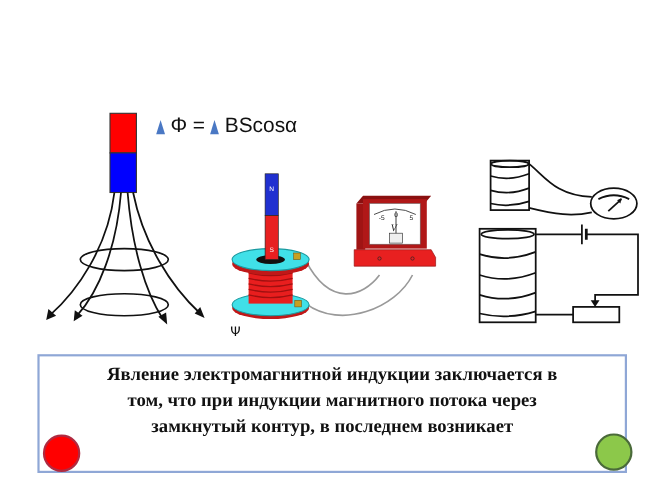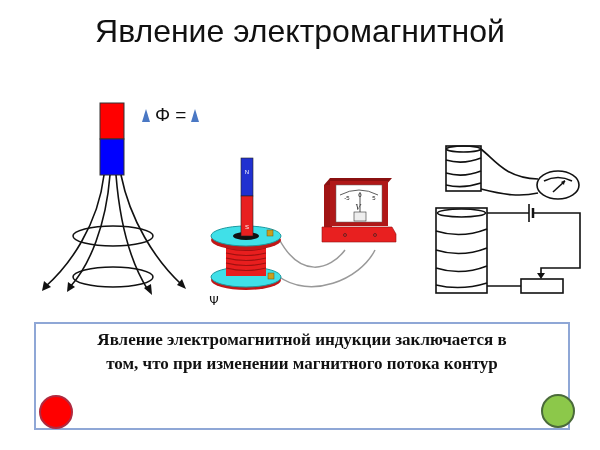--- a/index.html
+++ b/index.html
@@ -12,28 +12,28 @@
     .defbox { position: absolute; left: 34px; top: 322px; width: 536px; height: 108px; border: 2px solid #8fa7d6; box-sizing: border-box; background: #fff; padding-left: 36px; }
     .deftext { position: absolute; left: 0; top: 4px; width: 100%; text-align: center; font-family: "Liberation Serif", serif; font-weight: bold; font-size: 17px; line-height: 24px; color: #111; padding: 0 14px; box-sizing: border-box; }
     .circle { position: absolute; border-radius: 50%; width: 34px; height: 34px; box-sizing: border-box; }
     .red-circle { left: 39px; top: 395px; background: #ff0000; border: 2px solid #b02a40; }
     .green-circle { left: 541px; top: 394px; background: #8cc84a; border: 2px solid #4a6a3a; }
   </style>
 </head>
 <body>
 
 <div class="title">
-  <div>Явление электромагнитной</div>
 </div>
 
 <div class="formula">
   <span class="tri"></span>
   <span>Φ</span>
   <span class="sp">=</span>
   <span class="tri"></span>
+  <span>BScosα</span>
 </div>
 
 <svg class="fig" style="left:20px;top:95px" width="180" height="215" viewBox="0 0 180 215">
   <rect x="80" y="8" width="24" height="36" fill="#ff0000" stroke="#333" stroke-width="1"></rect>
   <rect x="80" y="44" width="24" height="36" fill="#0000ff" stroke="#333" stroke-width="1"></rect>
   <g fill="none" stroke="#111" stroke-width="1.6">
     <path d="M84 80 C 78 130, 50 170, 25 192"></path>
     <path d="M90 80 C 86 130, 70 170, 50 192"></path>
     <path d="M96 80 C 100 130, 112 170, 128 195"></path>
     <path d="M101 80 C 110 125, 135 165, 162 190"></path>
@@ -125,18 +125,19 @@
   </g>
   <line x1="104" y1="64" x2="104" y2="82" stroke="#111" stroke-width="1.6"></line>
   <line x1="108" y1="68" x2="108" y2="78" stroke="#111" stroke-width="2.5"></line>
   <polygon points="112,133 120,133 116,139" fill="#111"></polygon>
   <polygon points="140,40 136,42 139,45" fill="#111"></polygon>
 </svg>
 
 <div class="defbox">
   <div class="deftext">
     <div>Явление электромагнитной индукции заключается  в</div>
-    <div>том, что при изменении магнитного потока контур</div>
+    <div>том, что при индукции магнитного потока через</div>
+    <div>замкнутый контур, в последнем возникает</div>
   </div>
 </div>
 
 <div class="circle red-circle"></div>
 <div class="circle green-circle"></div>
 
 </body></html>

